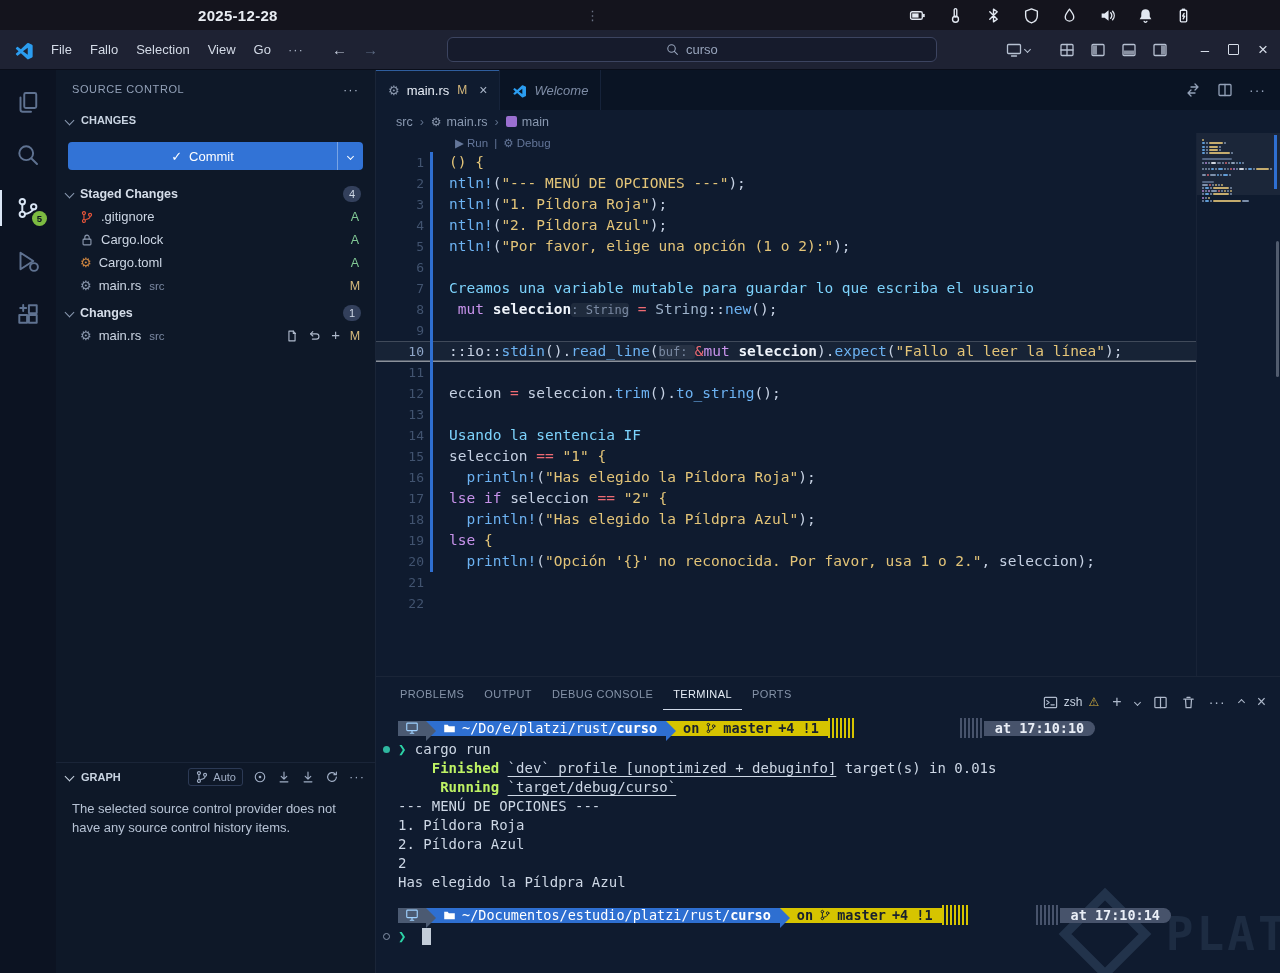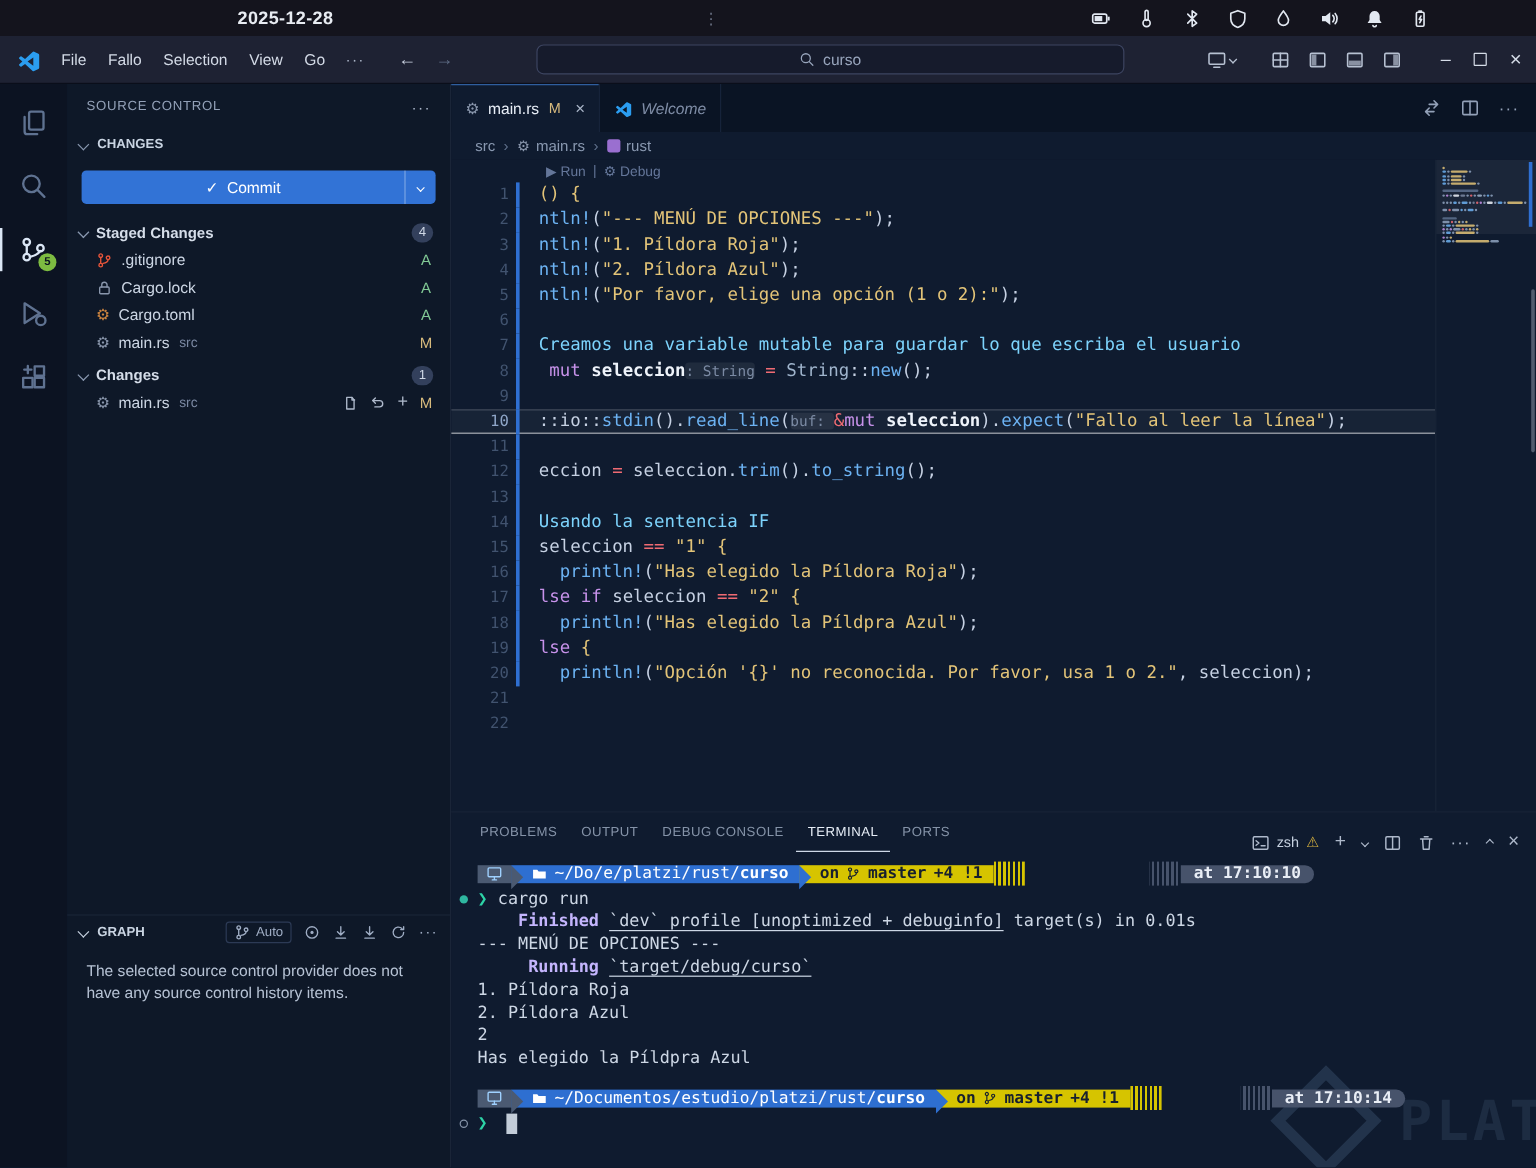--- a/index.html
+++ b/index.html
@@ -141,21 +141,21 @@
   .panel-actions .icon svg{width:15px;height:15px}
   .shell-item{display:flex;align-items:center;gap:6px}
   .shell-label{font-size:12px;color:#c6d1e0}
   .warn{color:#ddb63f;font-size:12px}
   .plus-glyph{font-size:16px;line-height:1}
   .x-glyph{font-size:16px;line-height:1}
 
   .terminal{flex:1;position:relative;padding:6px 0 0 22px;font-family:"DejaVu Sans Mono","Liberation Mono",monospace;font-size:14px;color:#cdd7e5;overflow:hidden}
   .term-line{position:relative;height:19px;line-height:19px;white-space:pre;z-index:1}
   .term-line.blank{height:11px}
-  .t-green{color:#c4b5fd;font-weight:bold}
+  .t-green{color:#bef264;font-weight:bold}
   .t-link{text-decoration:underline;text-underline-offset:2.5px}
   .cmd-line,.cursor-line{display:flex;align-items:center}
   .prompt-char{color:#2dd4a7;font-weight:bold}
   .dot{position:absolute;left:-15px;top:6px;width:7px;height:7px;border-radius:50%}
   .dot.filled{background:#2fb7a0}
   .dot.outline{border:1.3px solid #8593a8}
   .cursor-block{display:inline-block;width:9px;height:17px;background:#c3cdd9;margin-left:7px;vertical-align:-3px}
 
   .prompt-line{display:flex;align-items:center;height:22px;margin:1px 0;font-size:13.5px}
   .pl-seg{height:15px;display:flex;align-items:center;gap:6px;padding:0 9px;position:relative}
@@ -530,21 +530,21 @@
             <span>src</span>
           </span>
           <span class="crumb-sep">›</span>
           <span class="crumb" style="display: inline-flex; align-items: center; gap: 5px;">
             <span class="crumb-gear">⚙</span>
             <span>main.rs</span>
           </span>
           <span class="crumb-sep">›</span>
           <span class="crumb" style="display: inline-flex; align-items: center; gap: 5px;">
             <span class="crumb-sym"></span>
-            <span>rust</span>
+            <span>main</span>
           </span>
         </div>
 
       <div class="code-area">
         <div class="code-scroll">
           <div class="codelens">
             <span><span>▶</span> <span>Run</span></span>
             <span>|</span>
             <span><span>⚙</span> <span>Debug</span></span>
           </div>
@@ -758,22 +758,22 @@
                     </svg></span></span><span class="pl-seg seg-path"><span class="icon "><svg width="16" height="16" viewBox="0 0 16 16" fill="none" stroke="currentColor" stroke-width="1.3" stroke-linecap="round" stroke-linejoin="round">
                       <path d="M1.5 3.5h4.3l1.4 1.8h7.3v7.2h-13z" fill="currentColor" stroke="none"></path>
                     </svg></span><span>~/Do/e/platzi/rust/<b>curso</b></span></span><span class="pl-seg seg-git"><span>on</span><span class="icon "><svg width="16" height="16" viewBox="0 0 16 16" fill="none" stroke="currentColor" stroke-width="1.3" stroke-linecap="round" stroke-linejoin="round">
                       <circle cx="4.5" cy="3.5" r="1.7"></circle>
                       <circle cx="4.5" cy="12.5" r="1.7"></circle>
                       <circle cx="11.5" cy="5.5" r="1.7"></circle>
                       <path d="M4.5 5.2v5.6M11.5 7.2c0 2.4-2.4 3.3-4.9 3.6"></path>
                     </svg></span><span>master</span><span>+4 !1</span></span><span class="fade-out"></span><span class="spacer" style="width: 104px;"></span><span class="fade-in"></span><span class="pl-seg seg-time">at 17:10:10</span></div>
               <div class="term-line cmd-line"><span class="dot filled"></span><span class="prompt-char">❯ </span><span>cargo run</span></div>
               <div class="term-line out-line"><span class="t-p">    </span><span class="t-green">Finished</span><span class="t-p"> </span><span class="t-link">`dev` profile [unoptimized + debuginfo]</span><span class="t-p"> target(s) in 0.01s</span></div>
+              <div class="term-line out-line"><span class="t-p">     </span><span class="t-green">Running</span><span class="t-p"> </span><span class="t-link">`target/debug/curso`</span></div>
               <div class="term-line out-line"><span class="t-p">--- MENÚ DE OPCIONES ---</span></div>
-              <div class="term-line out-line"><span class="t-p">     </span><span class="t-green">Running</span><span class="t-p"> </span><span class="t-link">`target/debug/curso`</span></div>
               <div class="term-line out-line"><span class="t-p">1. Píldora Roja</span></div>
               <div class="term-line out-line"><span class="t-p">2. Píldora Azul</span></div>
               <div class="term-line out-line"><span class="t-p">2</span></div>
               <div class="term-line out-line"><span class="t-p">Has elegido la Píldpra Azul</span></div>
               <div class="term-line blank"></div>
               <div class="term-line prompt-line"><span class="pl-seg seg-os"><span class="icon "><svg width="16" height="16" viewBox="0 0 16 16" fill="none" stroke="currentColor" stroke-width="1.3" stroke-linecap="round" stroke-linejoin="round">
                       <rect x="2" y="2.5" width="12" height="8.5" rx="1"></rect>
                       <path d="M6 14h4M8 11v3"></path>
                     </svg></span></span><span class="pl-seg seg-path"><span class="icon "><svg width="16" height="16" viewBox="0 0 16 16" fill="none" stroke="currentColor" stroke-width="1.3" stroke-linecap="round" stroke-linejoin="round">
                       <path d="M1.5 3.5h4.3l1.4 1.8h7.3v7.2h-13z" fill="currentColor" stroke="none"></path>

